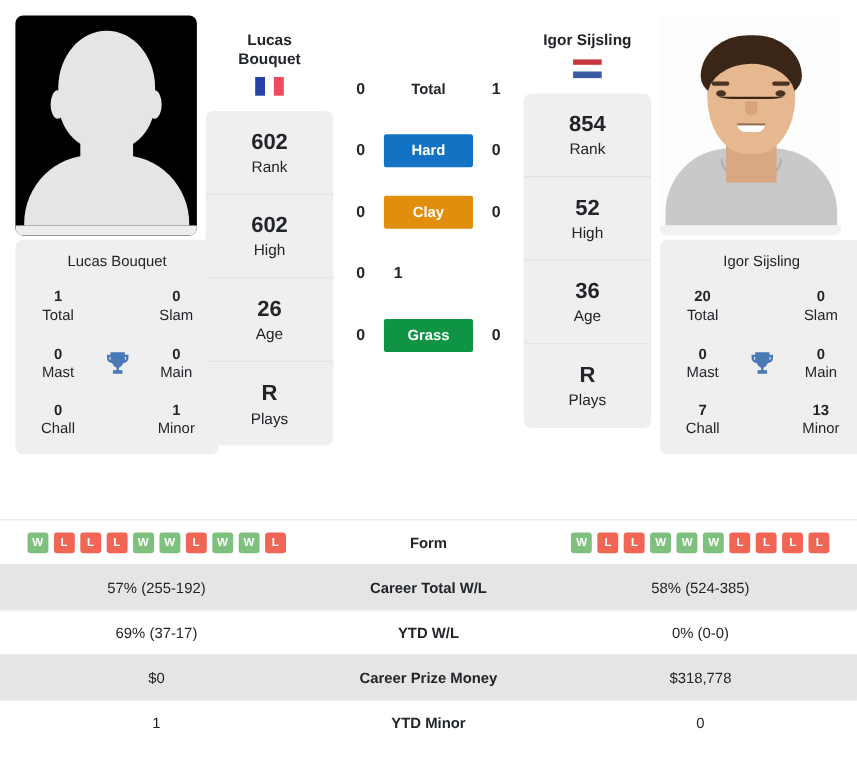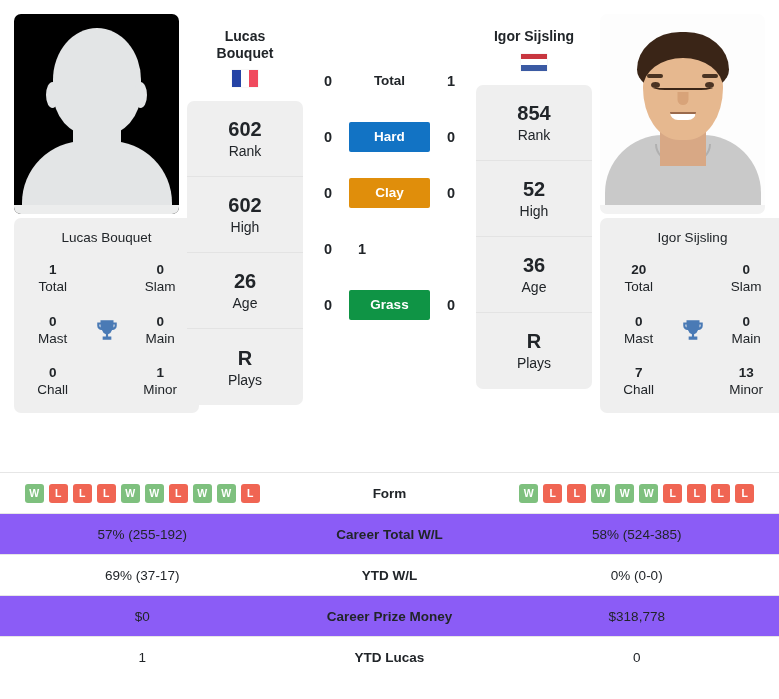--- a/index.html
+++ b/index.html
@@ -254,21 +254,21 @@
 
   
   .table { width: 779px; }
   .trow {
     display: flex;
     align-items: center;
     height: 41px;
     border-top: 1px solid #e6e6e6;
     font-size: 13.5px;
   }
-  .trow.shaded { background: #8b5cf6; align-items: center; }
+  .trow.shaded { background: #e5e5e5; align-items: center; }
   .tc-left, .tc-right {
     flex: 1 1 0;
     text-align: center;
     color: #212529;
     min-width: 0;
   }
   .tc-mid {
     flex: 0 0 210px;
     text-align: center;
     font-weight: bold;
@@ -546,19 +546,19 @@
     </div>
 
     <div class="trow shaded">
       <div class="tc-left">$0</div>
       <div class="tc-mid">Career Prize Money</div>
       <div class="tc-right">$318,778</div>
     </div>
 
     <div class="trow">
       <div class="tc-left">1</div>
-      <div class="tc-mid">YTD Lucas</div>
+      <div class="tc-mid">YTD Minor</div>
       <div class="tc-right">0</div>
     </div>
 
   </div>
 
 </div>
 
 </body></html>

